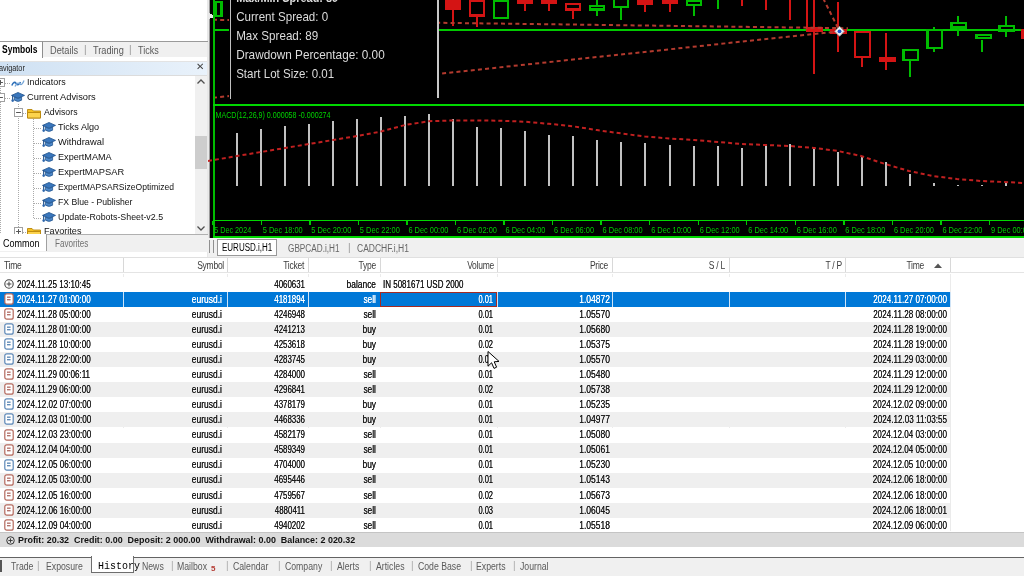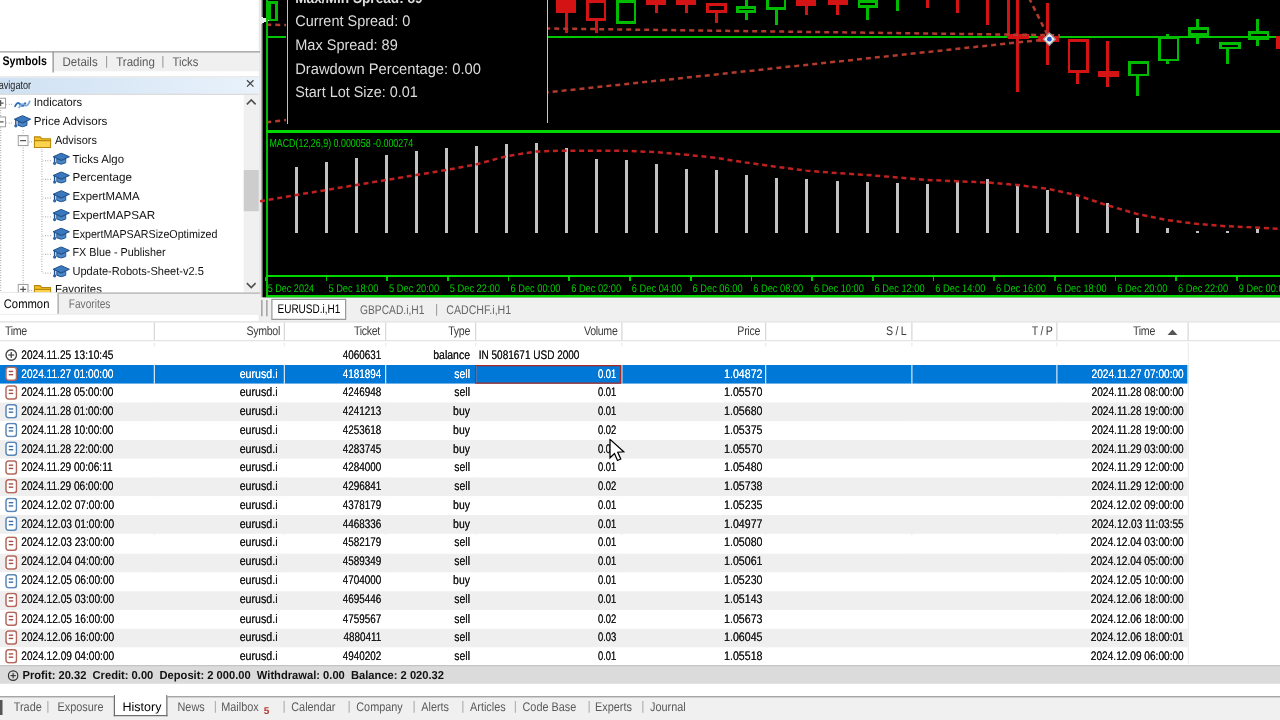--- a/index.html
+++ b/index.html
@@ -195,21 +195,21 @@
 <svg style="position:absolute;left:-4px;top:93.0px;" width="9" height="9" viewBox="0 0 9 9">
       <rect x="0.5" y="0.5" width="8" height="8" fill="#fff" stroke="#a0a0a0"></rect>
       <rect x="2.1" y="4" width="4.8" height="1" fill="#555"></rect>
     </svg>
 <svg style="position:absolute;left:11px;top:91.5px;" width="14" height="12" viewBox="0 0 14 12">
       <path d="M7,0.5 L13.5,3.4 L7,6.3 L0.5,3.4 Z" fill="#3a77bd" stroke="#1d4f8a" stroke-width="0.8"></path>
       <path d="M3.4,5 L3.4,8.2 Q7,10.6 10.6,8.2 L10.6,5 L7,6.6 Z" fill="#4c87c7" stroke="#1d4f8a" stroke-width="0.7"></path>
       <rect x="1.1" y="3.4" width="1.1" height="4.6" fill="#1d4f8a"></rect>
       <circle cx="1.7" cy="8.6" r="1.3" fill="#2e66ab"></circle>
     </svg>
-<div style="position:absolute;left:27px;top:91.5px;font-size:9.3px;color:#111;transform:scaleX(1.0);transform-origin:0 0;white-space:nowrap;">Price Advisors</div>
+<div style="position:absolute;left:27px;top:91.5px;font-size:9.3px;color:#111;transform:scaleX(1.0);transform-origin:0 0;white-space:nowrap;">Current Advisors</div>
 <div class="doth" style="left:23px;top:112.5px;width:4px;"></div>
 <svg style="position:absolute;left:14px;top:108.0px;" width="9" height="9" viewBox="0 0 9 9">
       <rect x="0.5" y="0.5" width="8" height="8" fill="#fff" stroke="#a0a0a0"></rect>
       <rect x="2.1" y="4" width="4.8" height="1" fill="#555"></rect>
     </svg>
 <svg style="position:absolute;left:27px;top:106.5px;" width="14" height="12" viewBox="0 0 14 12">
       <path d="M0.5,2.5 L5,2.5 L6.4,4 L13.5,4 L13.5,11 L0.5,11 Z" fill="#f5c021" stroke="#b8860b" stroke-width="0.9"></path>
       <path d="M0.5,5.5 L13.5,5.5 L13.5,11 L0.5,11 Z" fill="#fcd34d" stroke="#b8860b" stroke-width="0.9"></path>
     </svg>
 <div style="position:absolute;left:44px;top:106.5px;font-size:9.3px;color:#111;transform:scaleX(0.94);transform-origin:0 0;white-space:nowrap;">Advisors</div>
@@ -221,21 +221,21 @@
       <circle cx="1.7" cy="8.6" r="1.3" fill="#2e66ab"></circle>
     </svg>
 <div style="position:absolute;left:58px;top:121.5px;font-size:9.3px;color:#111;transform:scaleX(0.98);transform-origin:0 0;white-space:nowrap;">Ticks Algo</div>
 <div class="doth" style="left:34px;top:142.5px;width:7px;"></div>
 <svg style="position:absolute;left:42px;top:136.5px;" width="14" height="12" viewBox="0 0 14 12">
       <path d="M7,0.5 L13.5,3.4 L7,6.3 L0.5,3.4 Z" fill="#3a77bd" stroke="#1d4f8a" stroke-width="0.8"></path>
       <path d="M3.4,5 L3.4,8.2 Q7,10.6 10.6,8.2 L10.6,5 L7,6.6 Z" fill="#4c87c7" stroke="#1d4f8a" stroke-width="0.7"></path>
       <rect x="1.1" y="3.4" width="1.1" height="4.6" fill="#1d4f8a"></rect>
       <circle cx="1.7" cy="8.6" r="1.3" fill="#2e66ab"></circle>
     </svg>
-<div style="position:absolute;left:58px;top:136.5px;font-size:9.3px;color:#111;transform:scaleX(1.0);transform-origin:0 0;white-space:nowrap;">Percentage</div>
+<div style="position:absolute;left:58px;top:136.5px;font-size:9.3px;color:#111;transform:scaleX(1.0);transform-origin:0 0;white-space:nowrap;">Withdrawal</div>
 <div class="doth" style="left:34px;top:157.5px;width:7px;"></div>
 <svg style="position:absolute;left:42px;top:151.5px;" width="14" height="12" viewBox="0 0 14 12">
       <path d="M7,0.5 L13.5,3.4 L7,6.3 L0.5,3.4 Z" fill="#3a77bd" stroke="#1d4f8a" stroke-width="0.8"></path>
       <path d="M3.4,5 L3.4,8.2 Q7,10.6 10.6,8.2 L10.6,5 L7,6.6 Z" fill="#4c87c7" stroke="#1d4f8a" stroke-width="0.7"></path>
       <rect x="1.1" y="3.4" width="1.1" height="4.6" fill="#1d4f8a"></rect>
       <circle cx="1.7" cy="8.6" r="1.3" fill="#2e66ab"></circle>
     </svg>
 <div style="position:absolute;left:58px;top:151.5px;font-size:9.3px;color:#111;transform:scaleX(0.98);transform-origin:0 0;white-space:nowrap;">ExpertMAMA</div>
 <div class="doth" style="left:34px;top:172.5px;width:7px;"></div>
 <svg style="position:absolute;left:42px;top:166.5px;" width="14" height="12" viewBox="0 0 14 12">
@@ -568,21 +568,21 @@
     </svg>
 <div style="position:absolute;left:18px;top:535px;font-size:9.3px;font-weight:bold;color:#111;white-space:pre;transform:scaleX(0.96);transform-origin:0 50%;">Profit: 20.32&nbsp; Credit: 0.00&nbsp; Deposit: 2 000.00&nbsp; Withdrawal: 0.00&nbsp; Balance: 2 020.32</div>
 <div style="position:absolute;left:0;top:556.6px;width:1024px;height:1.2px;background:#636363;"></div>
 <div style="position:absolute;left:0;top:558px;width:1024px;height:18px;background:#f0f0f0;"></div>
 <div style="position:absolute;left:91px;top:556px;width:43px;height:16.5px;background:#fff;border:1px solid #6e6e6e;border-top:none;box-sizing:border-box;"></div>
 <div style="position:absolute;left:0px;top:553px;width:91px;height:3.5px;background:#fff;"></div>
 <div style="position:absolute;left:134px;top:553px;width:890px;height:3.5px;background:#fff;"></div>
 <div style="position:absolute;left:10.5px;top:561px;font-size:10px;color:#5a5a5a;transform:scaleX(0.87);transform-origin:0 50%;">Trade</div>
 <div style="position:absolute;left:37px;top:560px;font-size:10px;color:#aaa;">|</div>
 <div style="position:absolute;left:46px;top:561px;font-size:10px;color:#5a5a5a;transform:scaleX(0.87);transform-origin:0 50%;">Exposure</div>
-<div style="position:absolute;left:98px;top:561px;font-size:10px;color:#000;">History</div>
+<div style="position:absolute;left:98px;top:561px;font-size:10px;color:#000;font-family:Liberation Mono, monospace;">History</div>
 <div style="position:absolute;left:142px;top:561px;font-size:10px;color:#5a5a5a;transform:scaleX(0.87);transform-origin:0 50%;">News</div>
 <div style="position:absolute;left:171px;top:560px;font-size:10px;color:#aaa;">|</div>
 <div style="position:absolute;left:177px;top:561px;font-size:10px;color:#5a5a5a;transform:scaleX(0.87);transform-origin:0 50%;">Mailbox</div>
 <div style="position:absolute;left:211px;top:563.5px;font-size:8px;font-weight:bold;color:#b43a32;">5</div>
 <div style="position:absolute;left:226px;top:560px;font-size:10px;color:#aaa;">|</div>
 <div style="position:absolute;left:233px;top:561px;font-size:10px;color:#5a5a5a;transform:scaleX(0.87);transform-origin:0 50%;">Calendar</div>
 <div style="position:absolute;left:278px;top:560px;font-size:10px;color:#aaa;">|</div>
 <div style="position:absolute;left:285px;top:561px;font-size:10px;color:#5a5a5a;transform:scaleX(0.87);transform-origin:0 50%;">Company</div>
 <div style="position:absolute;left:330px;top:560px;font-size:10px;color:#aaa;">|</div>
 <div style="position:absolute;left:337px;top:561px;font-size:10px;color:#5a5a5a;transform:scaleX(0.87);transform-origin:0 50%;">Alerts</div>

